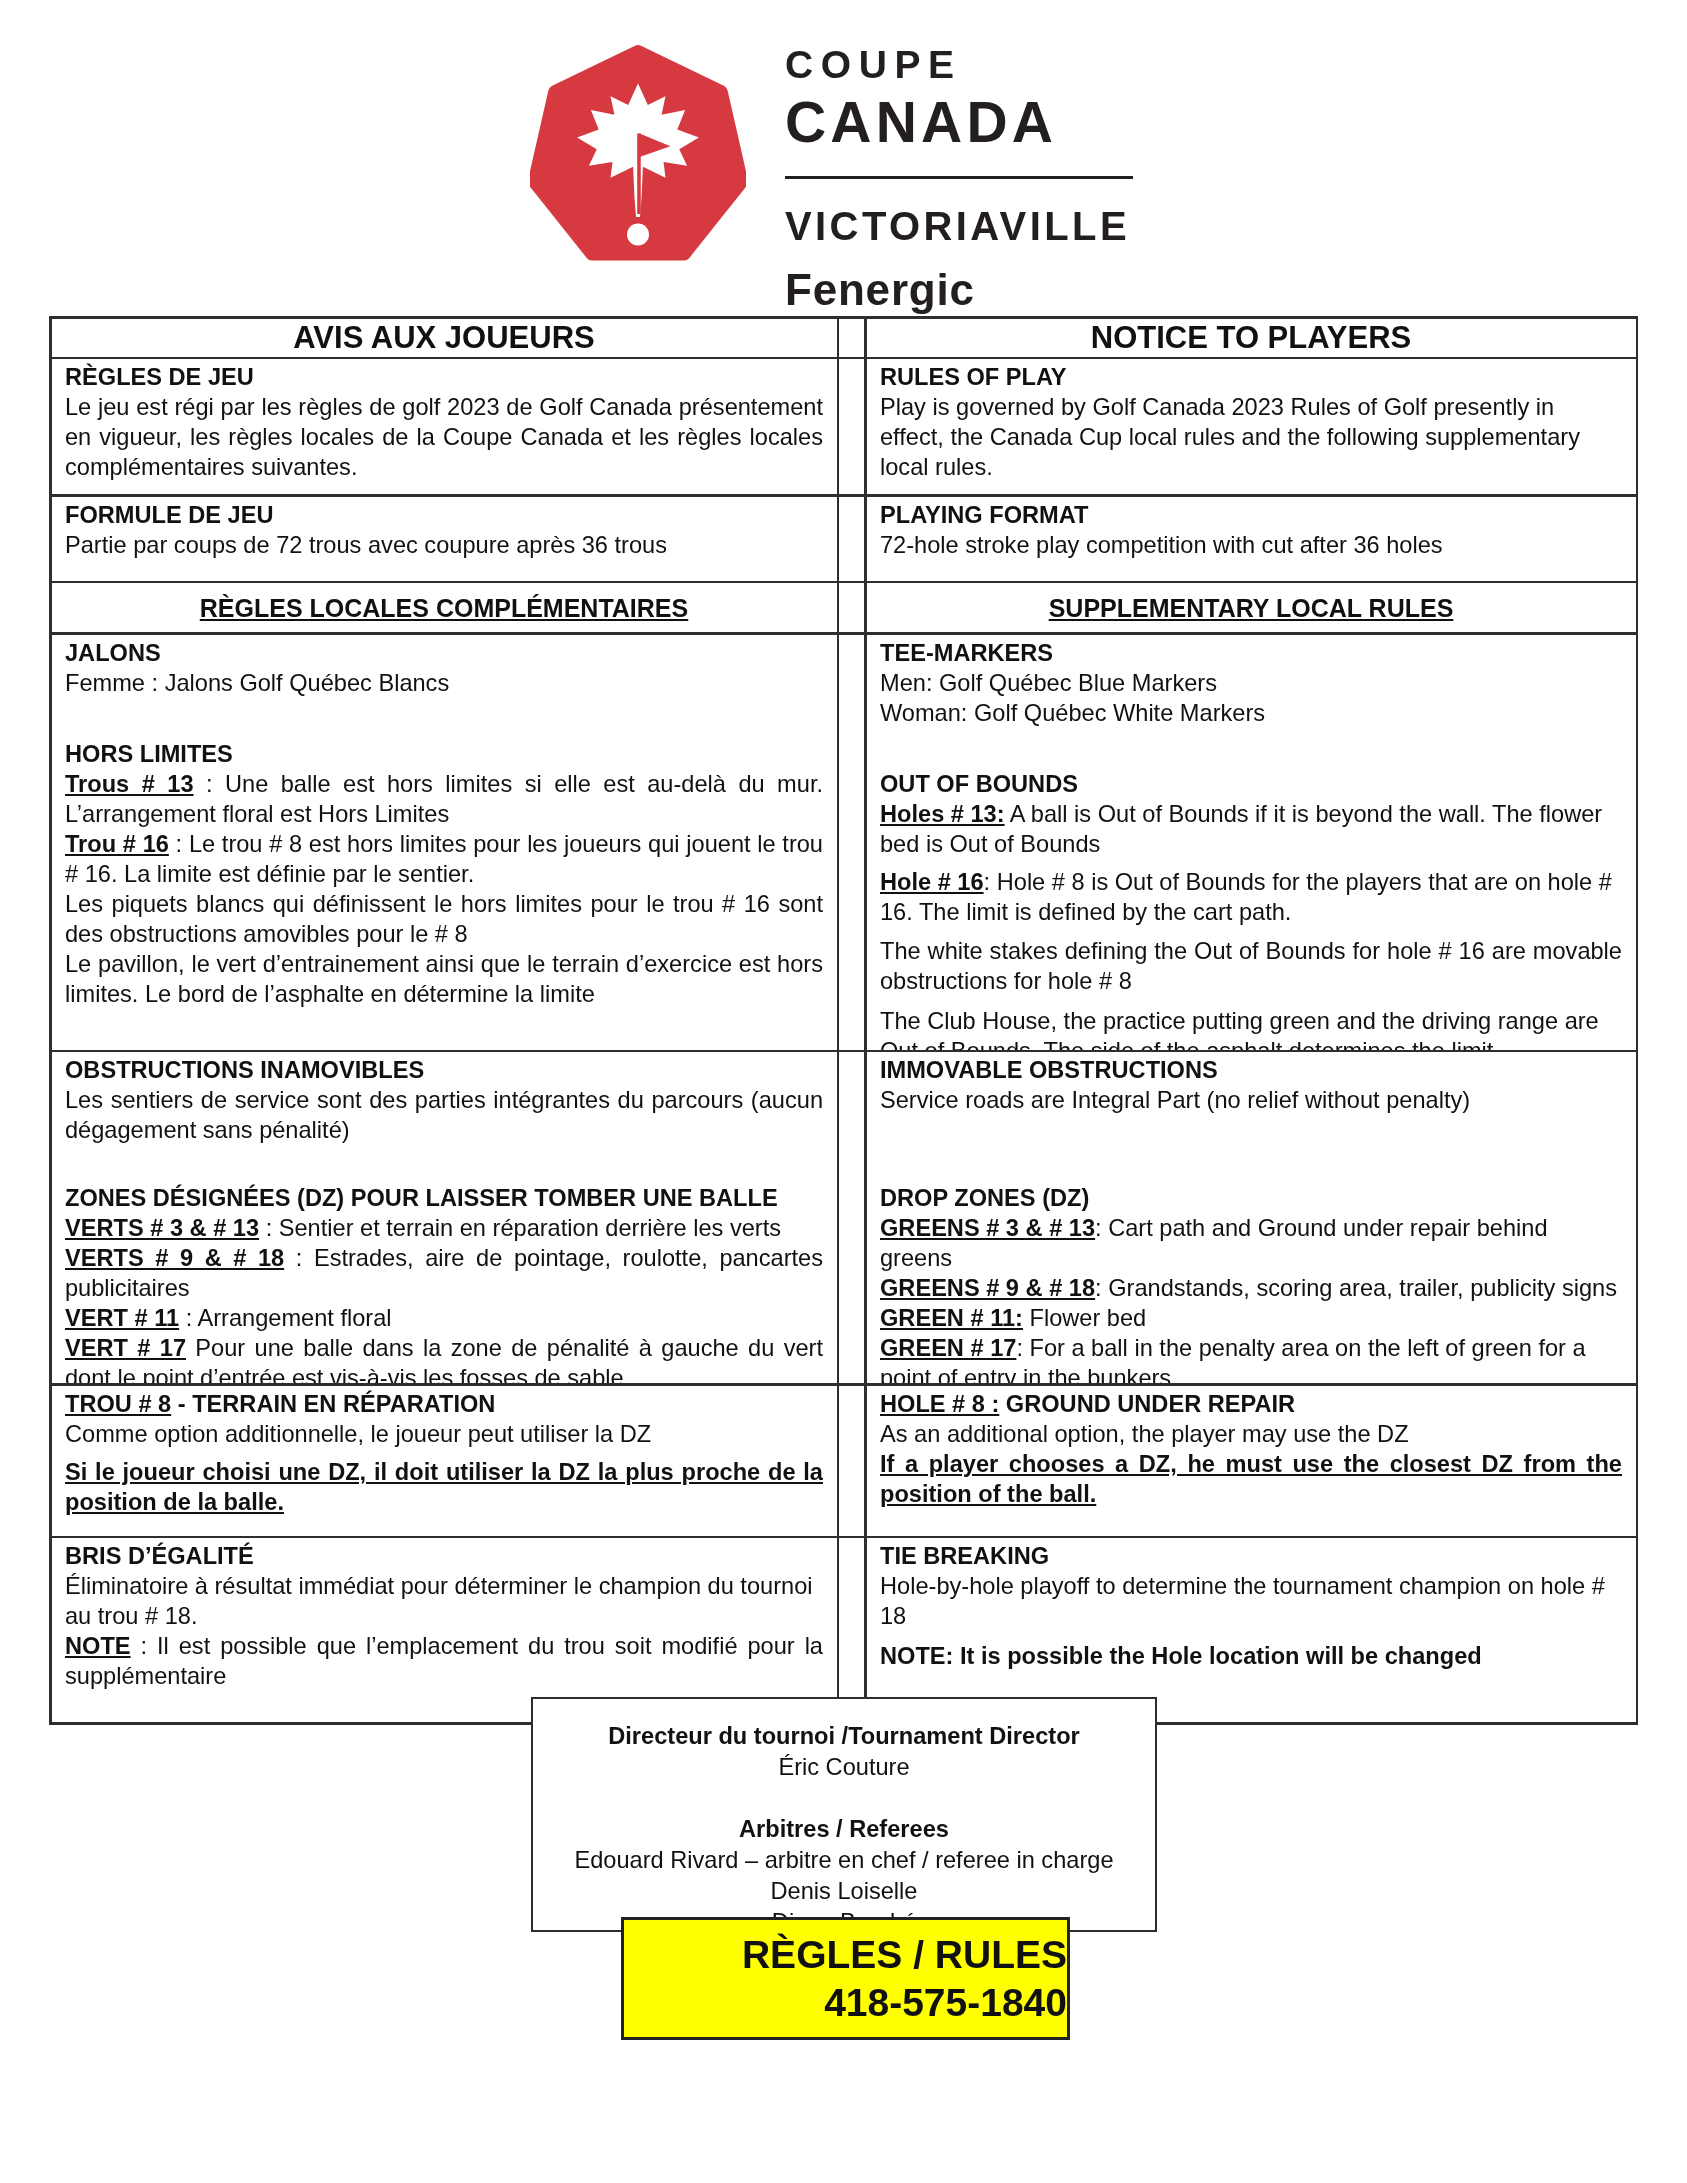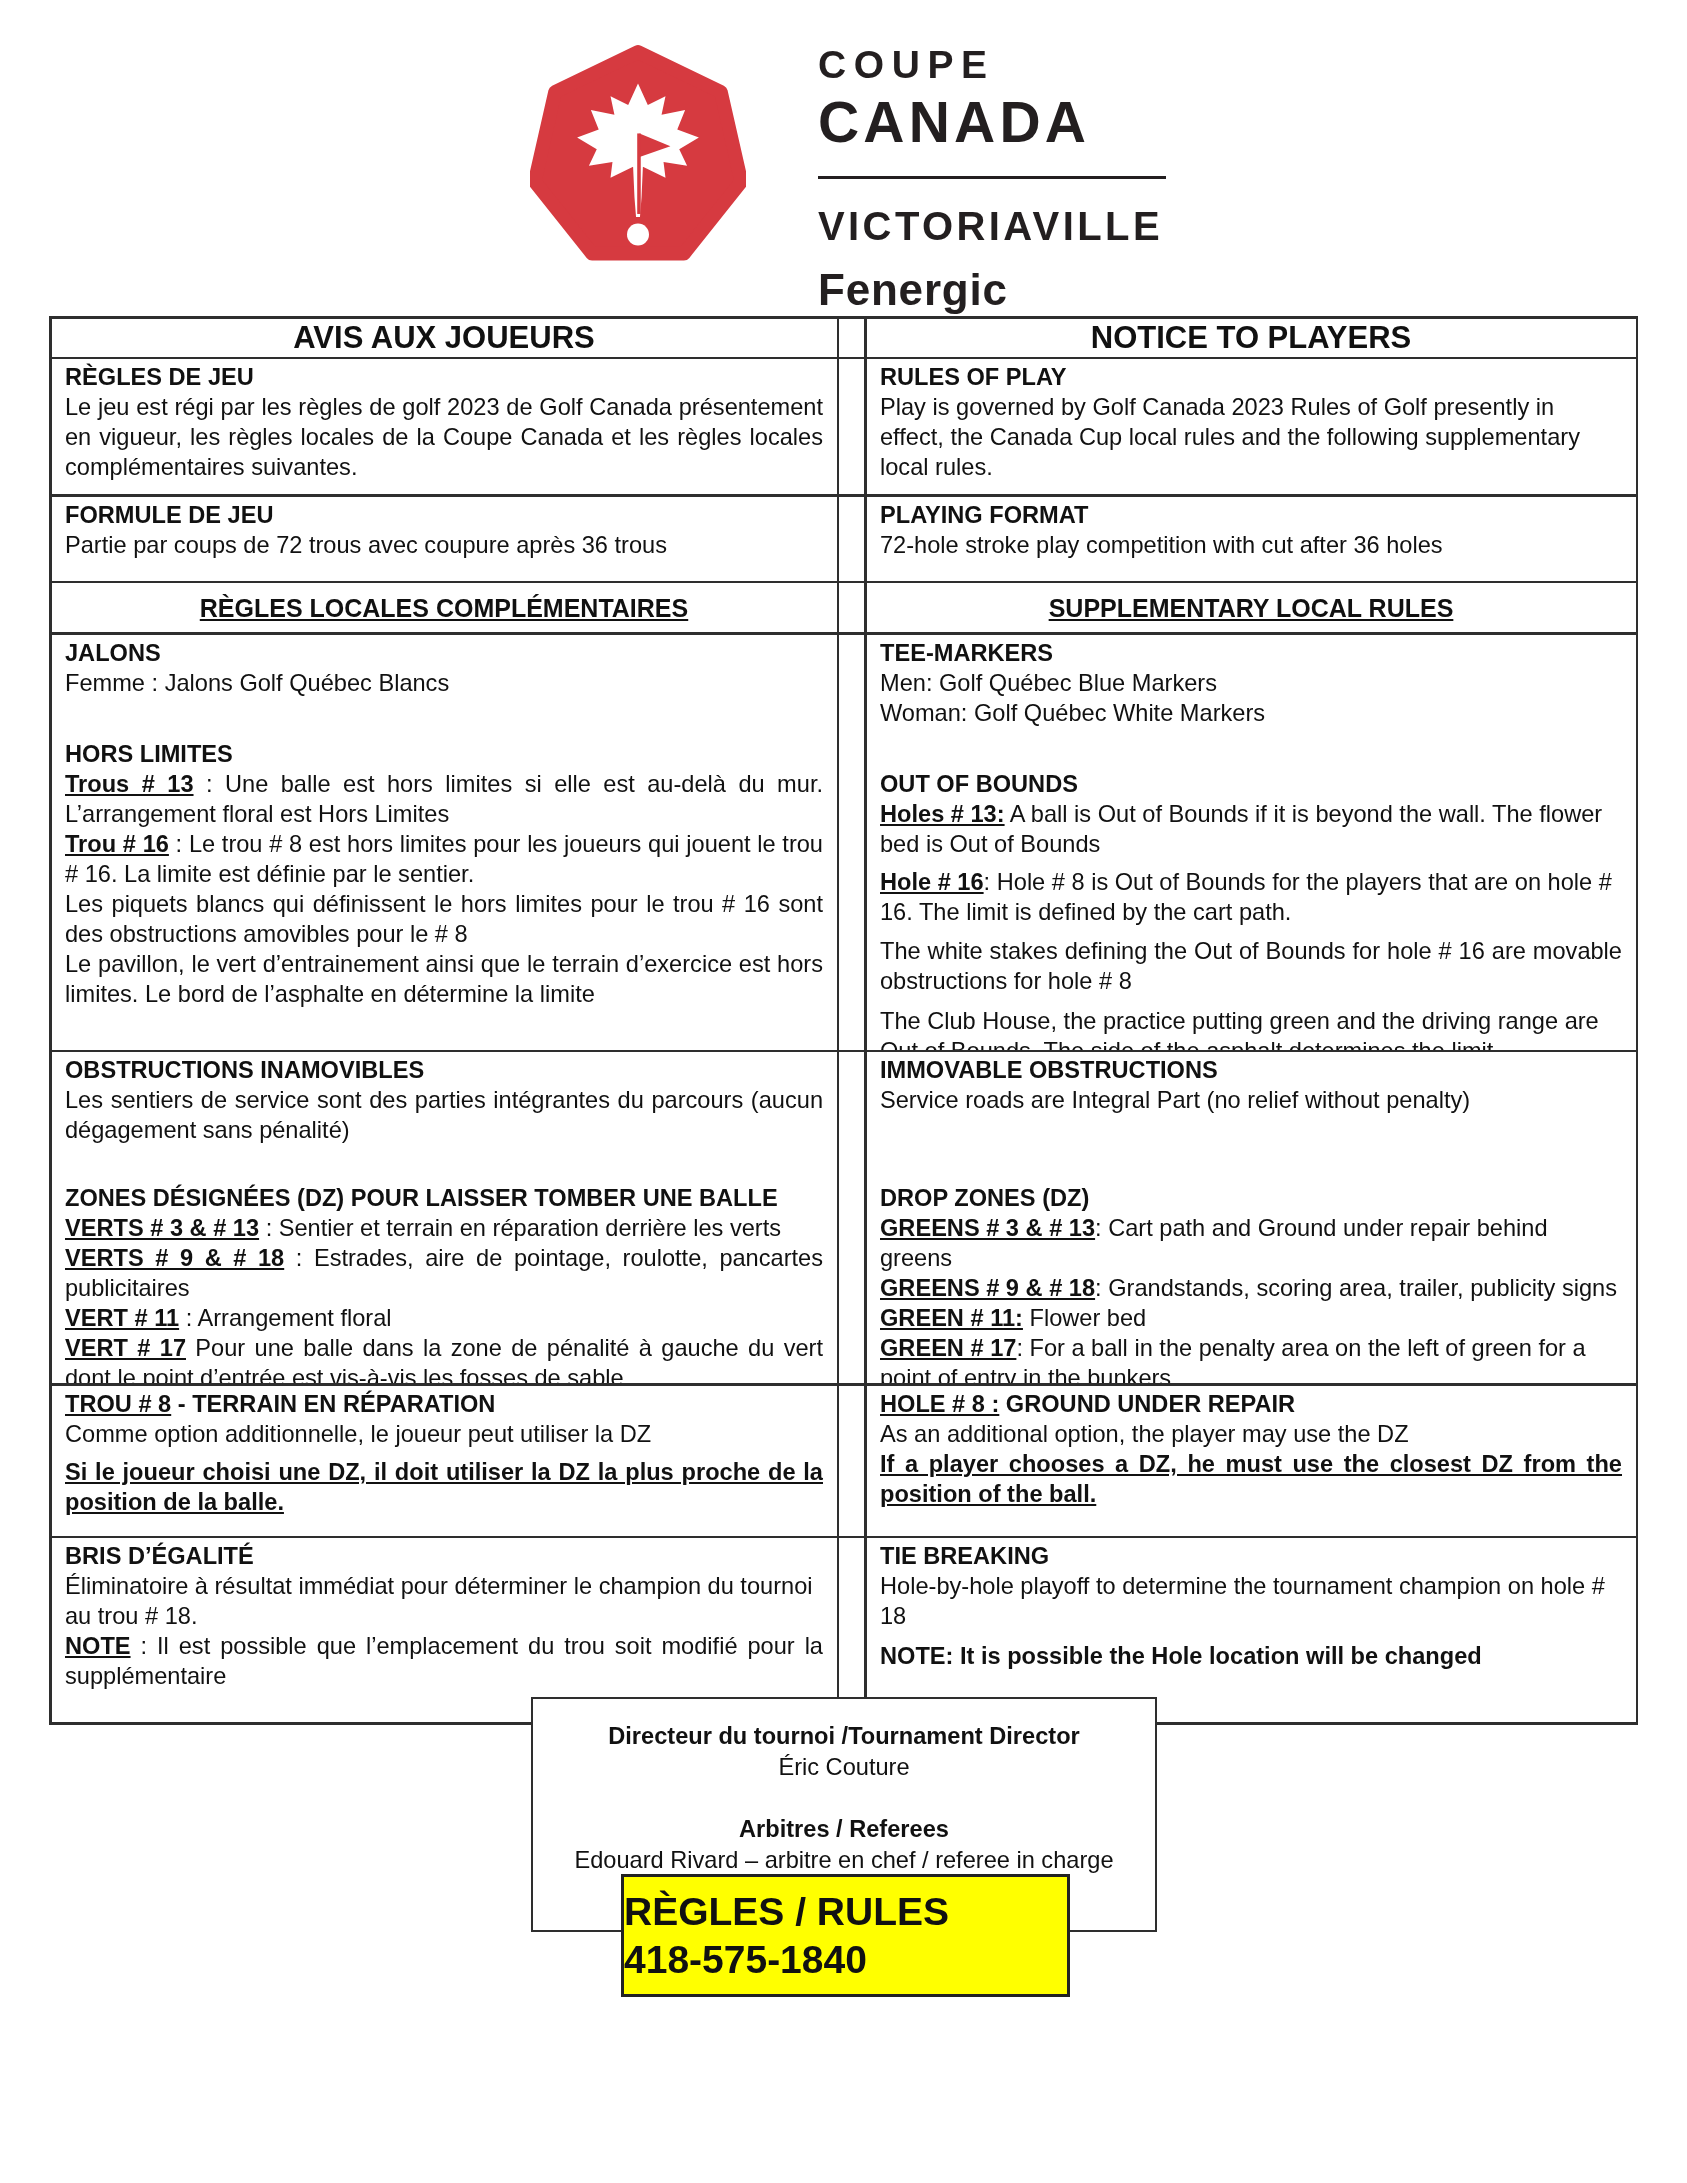--- a/index.html
+++ b/index.html
@@ -2,21 +2,21 @@
 <html style="font-size:13.5px"><head>
 <meta charset="utf-8">
 <style>
   html,body{margin:0;padding:0;background:#ffffff;}
   body{width:1687px;height:2183px;font-family:"Liberation Sans",sans-serif;color:#111;}
   .page{position:relative;width:1687px;height:2183px;background:#fff;overflow:hidden;}
 
   
   .logo{position:absolute;left:530px;top:35px;display:flex;align-items:flex-start;}
   .logo-badge{width:216px;height:246px;}
-  .logo-text{margin-left:72px;padding-top:10px;color:#231f20;}
+  .logo-text{margin-left:39px;padding-top:10px;color:#231f20;}
   .logo-coupe{font-size:39px;font-weight:bold;letter-spacing:7.6px;line-height:1;}
   .logo-canada{font-size:57px;font-weight:bold;letter-spacing:4.2px;line-height:1;margin-top:10px;}
   .logo-rule{height:3.4px;background:#231f20;width:348px;margin-top:25px;}
   .logo-city{font-size:40px;font-weight:bold;letter-spacing:3.4px;line-height:1;margin-top:27px;}
   .logo-sponsor{font-size:44px;font-weight:bold;line-height:1;margin-top:22px;letter-spacing:0.8px;}
 
   
   .ntable{position:absolute;left:49px;top:316px;width:1589px;height:1409px;
     background:#2e2e2e;display:grid;box-sizing:border-box;padding:2.5px;gap:2.5px;
     grid-template-columns:785px 25px 769px;
@@ -34,23 +34,23 @@
   .mtR{margin-top:68px !important;}  
   .g{margin-top:8.4px !important;}    
   .g2{margin-top:10px !important;}
 
   
   .director-box{position:absolute;left:531px;top:1697px;width:626px;height:235px;background:#fff;
     border:2.5px solid #2e2e2e;z-index:2;text-align:center;font-size:23.6px;line-height:31px;
     box-sizing:border-box;padding-top:22px;}
   .director-box p{margin:0;}
   .blank-line{height:31px;}
-  .rules-box{position:absolute;left:621px;top:1874px;width:449px;height:123px;
+  .rules-box{position:absolute;left:621px;top:1917px;width:449px;height:123px;
     border:3.4px solid #222;box-sizing:border-box;z-index:2;display:flex;flex-direction:column;
-    align-items:flex-start;justify-content:center;text-align:center;
+    align-items:flex-end;justify-content:center;text-align:center;
     font-size:39px;font-weight:bold;line-height:48px;color:#111;}
 </style>
 </head>
 <body>
 
 <div class="page">
 
   <div class="logo">
     <svg class="logo-badge" viewBox="0 0 110 116" aria-hidden="true">
       <polygon points="55,4 97.2,24.3 107.6,70 78.4,106.7 31.6,106.7 2.4,70 12.8,24.3" fill="#d63a40" stroke="#d63a40" stroke-width="7" stroke-linejoin="round"></polygon>

